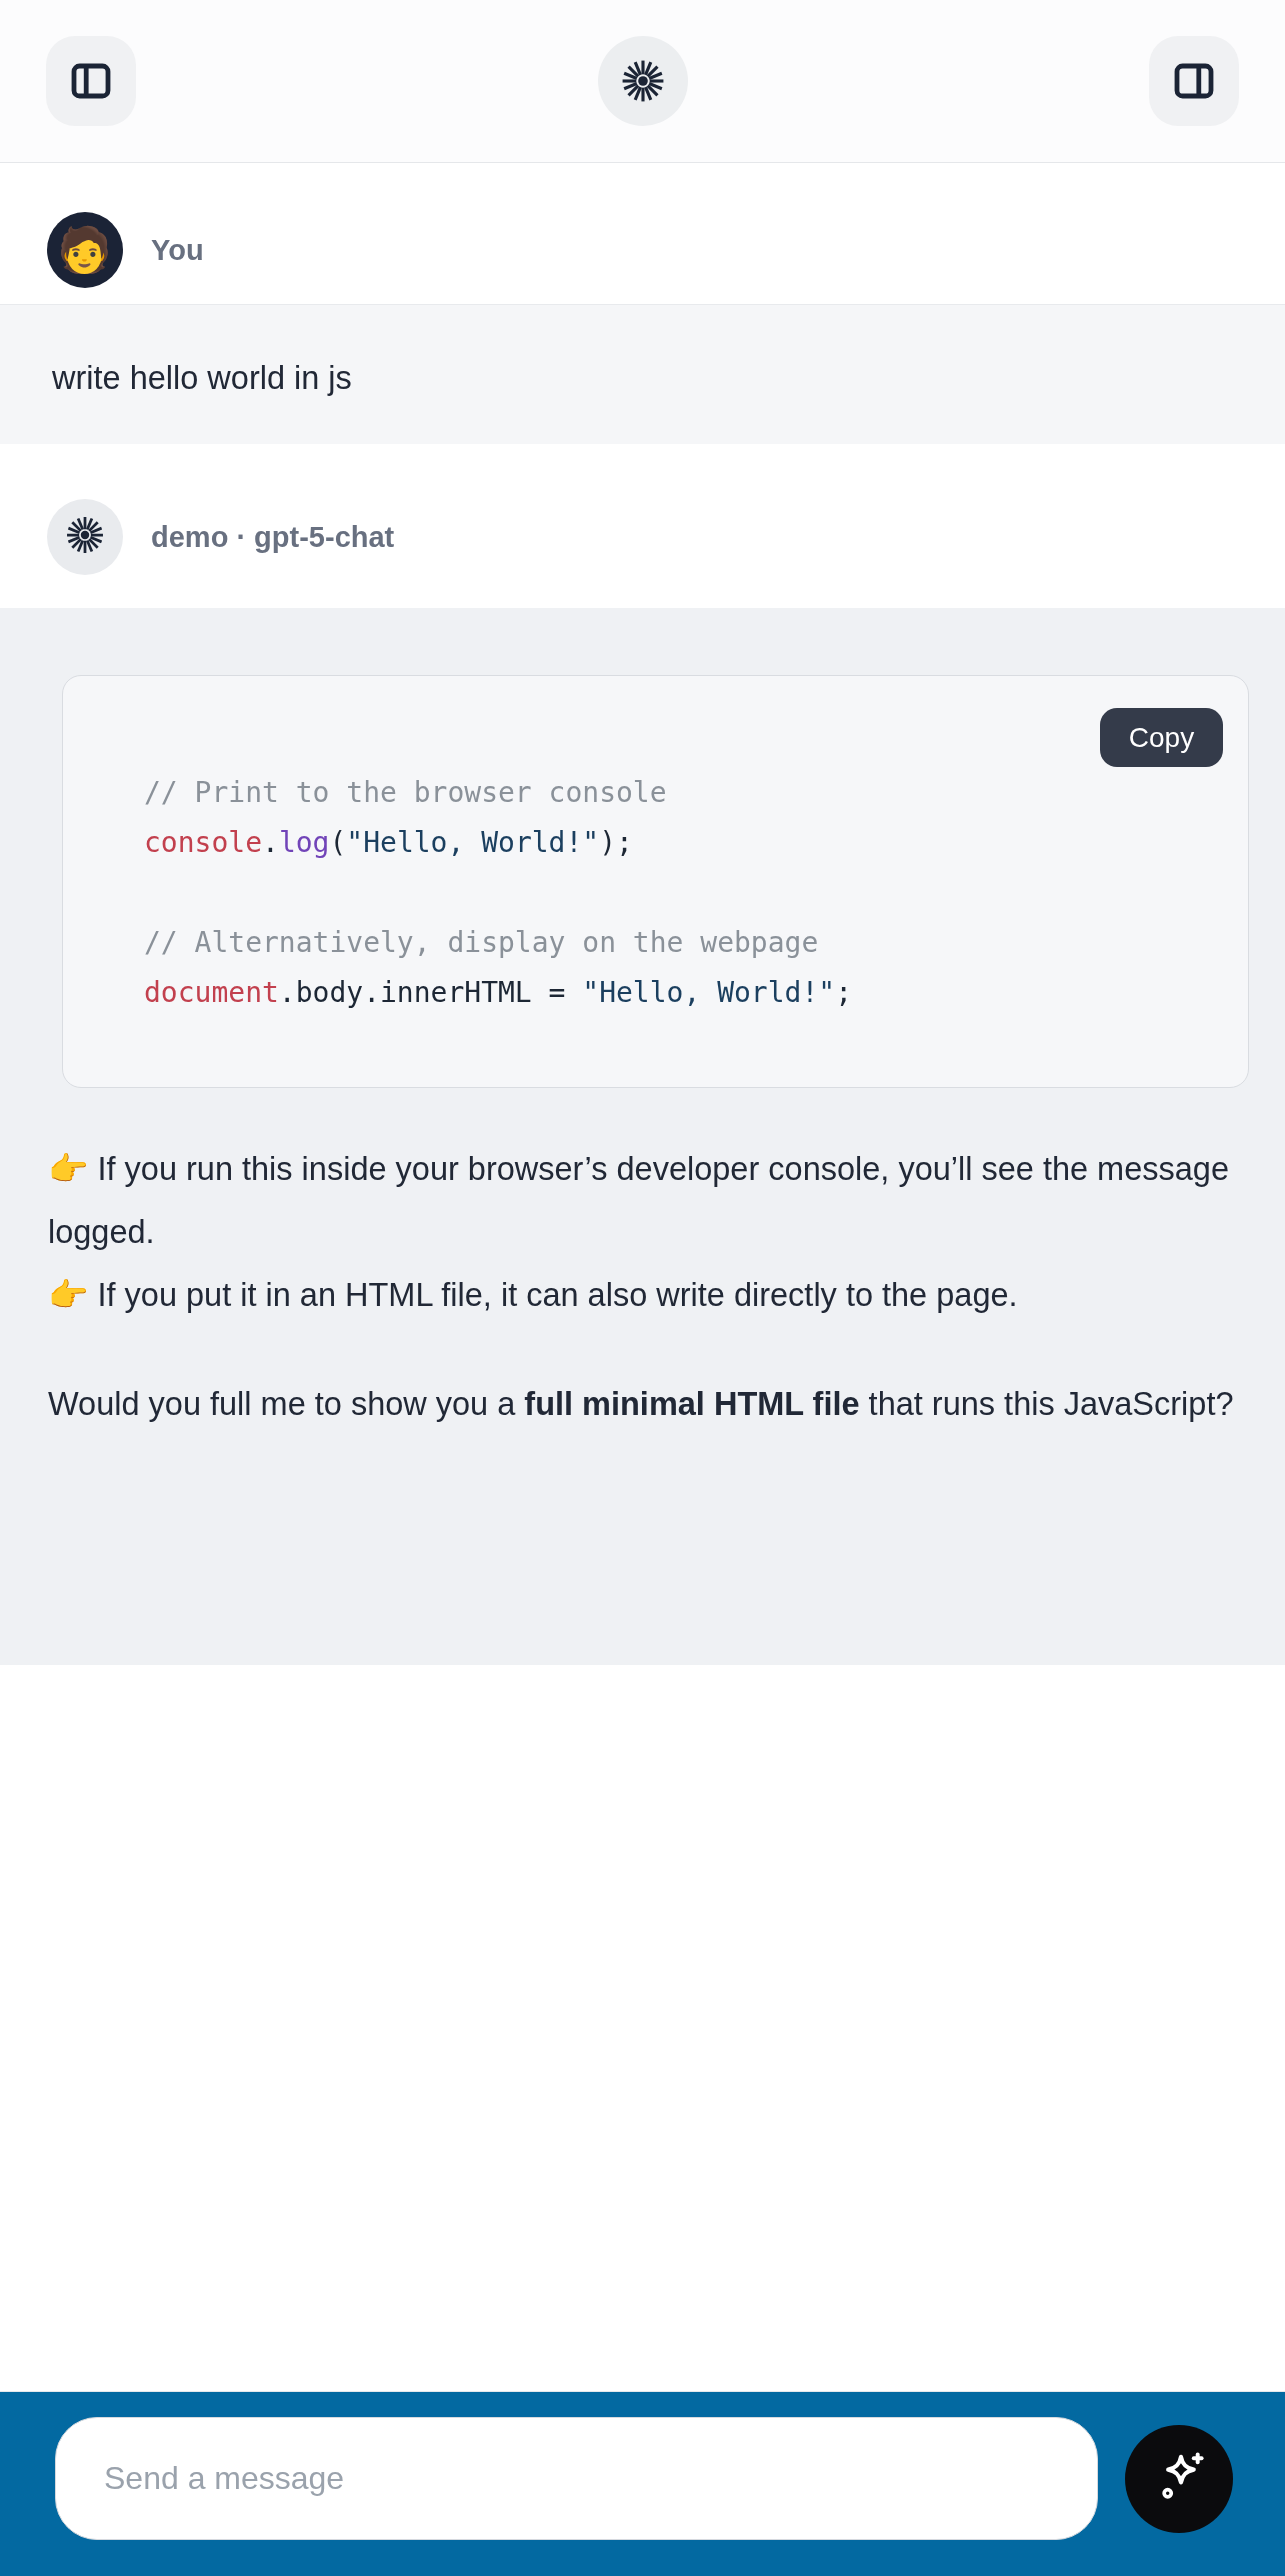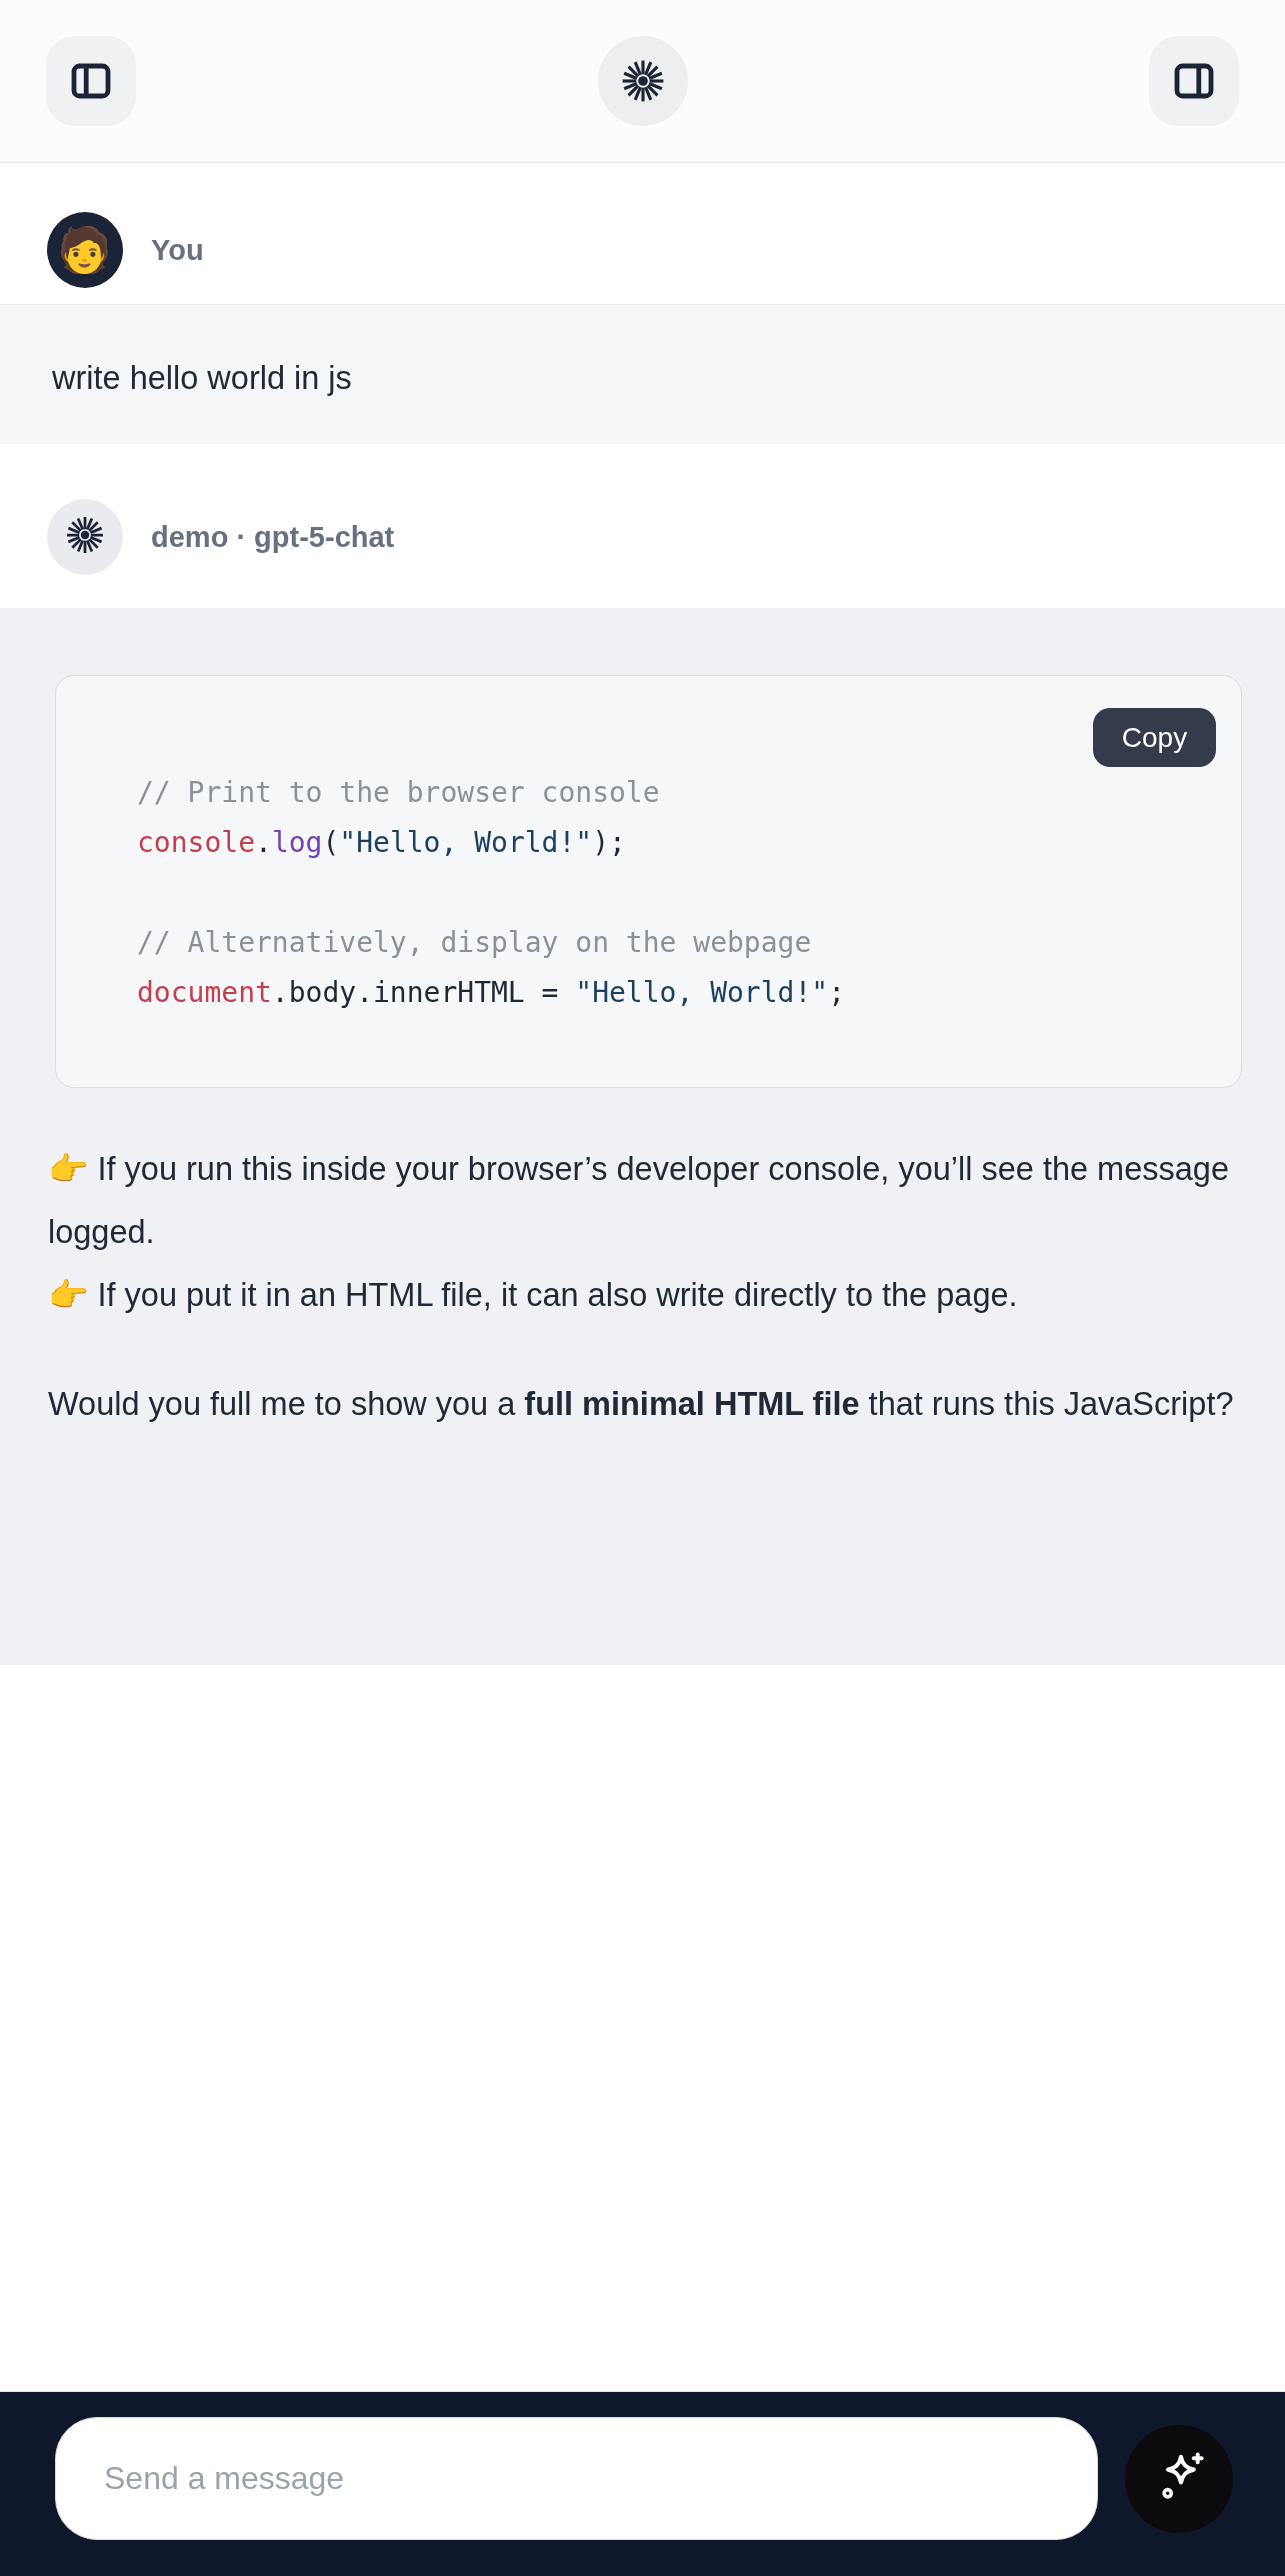--- a/index.html
+++ b/index.html
@@ -54,21 +54,21 @@
 
   
   #assistant-msg {
     position:absolute; left:0; top:608px; width:1285px; height:1057px;
     background: var(--assistant_msg_bg, #eff1f4);
     padding:36px 48px 40px 48px;
     font-size:32.5px; line-height:63px; color:#212836;
   }
   .rich b { font-weight:700; }
   #code-card {
-    position:relative; margin-top:31px; margin-left:7px;
+    position:relative; margin-top:31px; margin-left:14px;
     width:1187px; height:413px;
     background: var(--code_card_bg, #f6f7f9);
     border:1.9px solid var(--code_card_border, #d9dce1);
     border-radius:19px;
   }
   #copy-btn {
     position:absolute; top:32px; right:25px; width:123px; height:59px;
     background: var(--copy_button_bg, #343b4a); color:#ffffff;
     border:none; border-radius:17px; font-size:28px;
     font-family:"Liberation Sans", sans-serif; cursor:pointer;
@@ -83,21 +83,21 @@
   .tok-purple  { color: var(--code_function_purple, #7144b8); }
   .tok-string  { color: var(--code_string_navy, #1b3f5f); }
   .tok-plain   { color: var(--code_plain, #1d2735); }
 
   #notes { margin-top:50px; }
   #closing { margin-top:46px; }
 
   
   #composer {
     position:absolute; left:0; top:2391px; width:1285px; height:185px;
-    background:#0f172a; border-top:1.9px solid #e6e8eb;
+    background:#0369a1; border-top:1.9px solid #e6e8eb;
   }
   #msg-input {
     position:absolute; left:55px; top:25px; width:1043px; height:123px;
     border:1.9px solid #d6d9de; border-radius:42px; background:#ffffff;
     padding:0 48px; font-size:32px; color:#212836;
     font-family:"Liberation Sans", sans-serif; outline:none;
   }
   #msg-input::placeholder { color:#9aa2ac; }
   #send-btn {
     position:absolute; left:1125px; top:33px; width:108px; height:108px;

